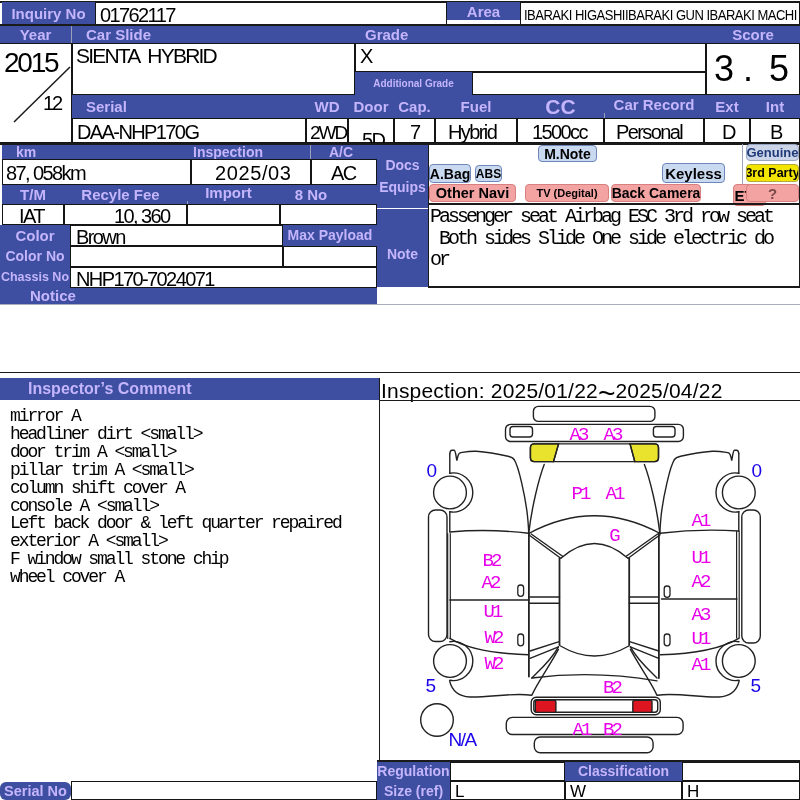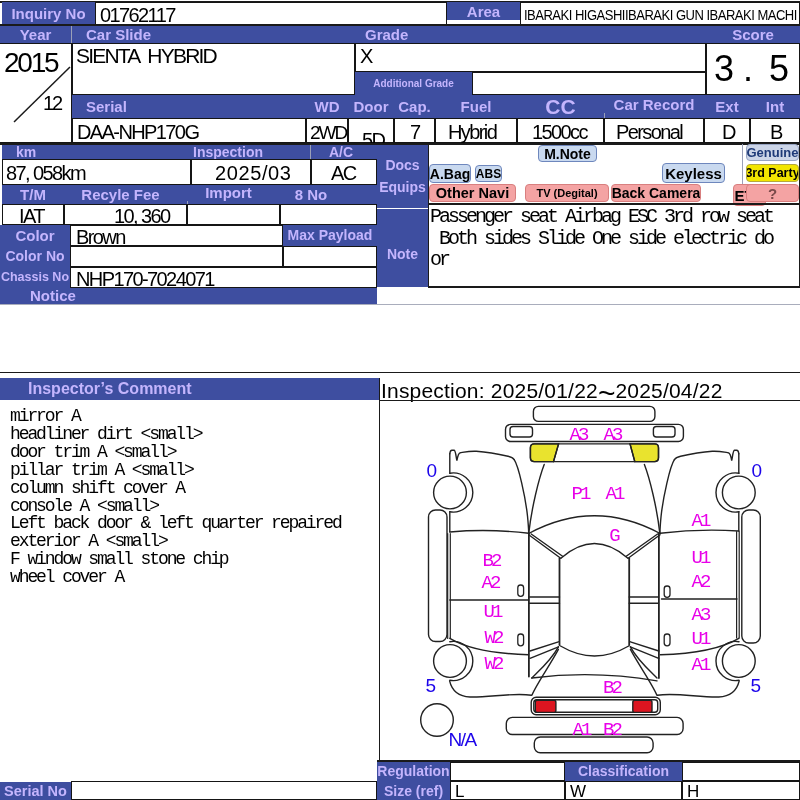--- a/index.html
+++ b/index.html
@@ -320,13 +320,13 @@
 <div class="cell" style="left:682px;top:761.5px;width:118px;height:19.5px;"></div>
 <div class="hdr" style="left:377px;top:781px;width:73px;height:19px;font-size:14px;">Size (ref)</div>
 <div class="cell" style="left:450px;top:781px;width:115px;height:19px;"></div>
 <div class="val" style="left:455px;top:782px;font-size:17px;">L</div>
 <div class="cell" style="left:565px;top:781px;width:117px;height:19px;"></div>
 <div class="val" style="left:570px;top:782px;font-size:17px;">W</div>
 <div class="cell" style="left:682px;top:781px;width:118px;height:19px;"></div>
 <div class="val" style="left:687px;top:782px;font-size:17px;">H</div>
 
 <div class="cell" style="left:71px;top:781px;width:306px;height:19px;"></div>
-<div class="hdr hdrL" style="left:0;top:782px;width:71px;height:18px;font-size:14.5px;padding-left:4px;">Serial No</div>
+<div class="hdr hdrL" style="left:0;top:782px;width:71px;height:18px;font-size:14.5px;padding-left:4px;border-radius:6px;">Serial No</div>
 
 </body></html>

